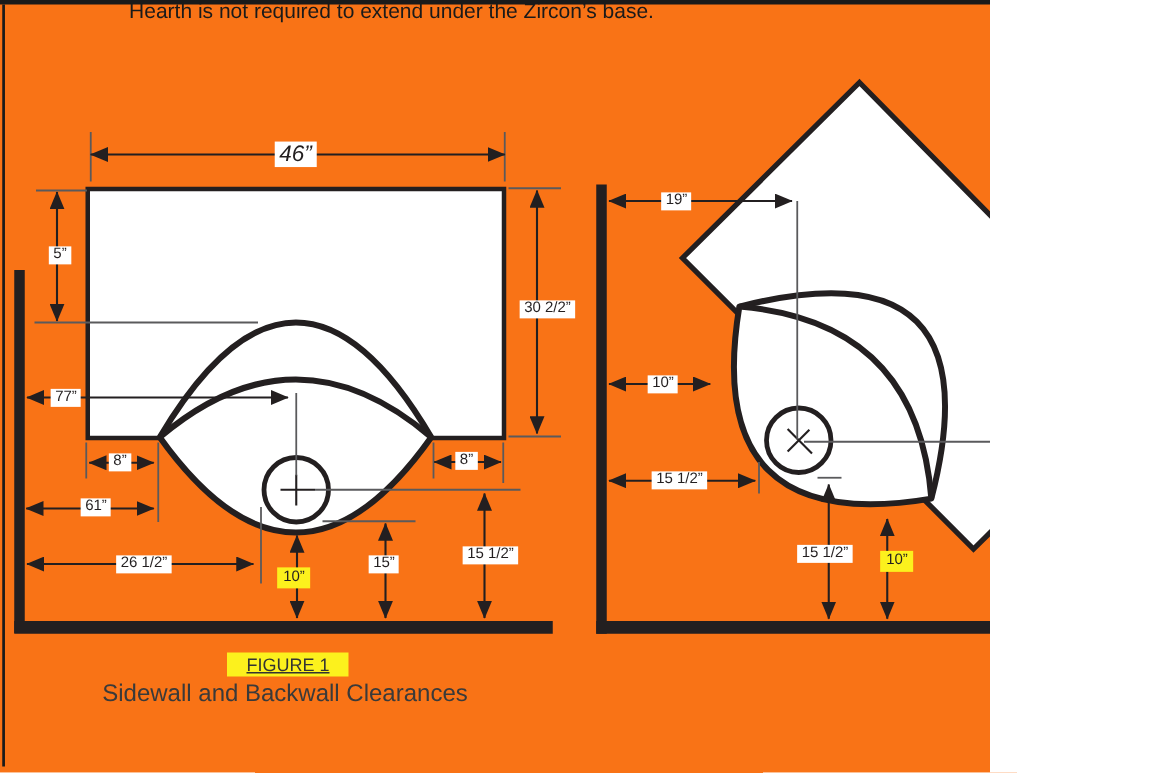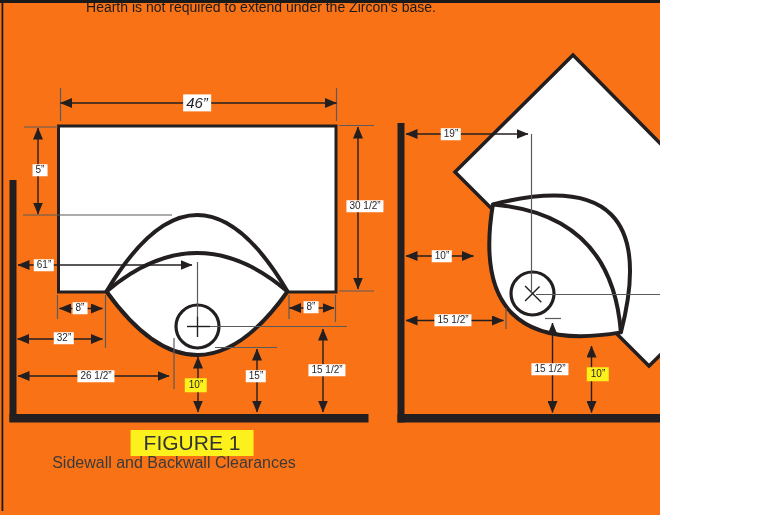--- a/index.html
+++ b/index.html
@@ -6,24 +6,24 @@
   #page{position:relative;width:660px;height:515px;background:#f97316;overflow:hidden;
         font-family:"Liberation Sans",sans-serif;}
   #page svg{position:absolute;left:0;top:0;}
   .lbl{position:absolute;transform:translate(-50%,-50%);white-space:nowrap;
        font-size:10px;color:#231f20;background:#fff;padding:0 3px;line-height:1.15;}
   .big{font-size:15px;font-style:italic;}
   .hl{background:#fcf11d;padding:1px 4px;}
   .note{position:absolute;transform:translate(-50%,-50%);white-space:nowrap;
         font-size:14px;color:#1a1a1a;background:transparent;}
   .cap{position:absolute;transform:translate(-50%,-50%);white-space:nowrap;
-       font-size:21px;color:#333;}
+       font-size:12px;color:#333;text-decoration:underline;}
   .cap.hl{padding:1px 13px;}
   .sub{position:absolute;transform:translate(-50%,-50%);white-space:nowrap;
-       font-size:16px;color:#3a3a3a;}
+       font-size:16px;color:#3a3a3a;margin-left:16px;}
 </style>
 </head>
 <body>
 
 <div id="page">
 
   <svg width="768" height="515" viewBox="0 0 768 515">
     <defs>
       <marker id="arr" viewBox="0 0 12 10" markerWidth="12" markerHeight="10" refX="11.5" refY="5" orient="auto-start-reverse" markerUnits="userSpaceOnUse">
         <path d="M0,0 L12,5 L0,10 Z" fill="#231f20"></path>
@@ -100,25 +100,25 @@
         <line x1="591.5" y1="346" x2="591.5" y2="412.5"></line>
         <line x1="680" y1="299" x2="680" y2="412.5"></line>
       </g>
     </g>
   </svg>
 
   <div class="note" style="left:261px;top:7px">Hearth is not required to extend under the Zircon’s base.</div>
 
   <div class="lbl big" style="left:197px;top:103px">46”</div>
   <div class="lbl" style="left:40px;top:170px">5”</div>
-  <div class="lbl" style="left:365px;top:206px">30 1/2”</div>
-  <div class="lbl" style="left:44px;top:265px">61”</div>
+  <div class="lbl" style="left:365px;top:206px">30 2/2”</div>
+  <div class="lbl" style="left:44px;top:265px">77”</div>
   <div class="lbl" style="left:80px;top:308px">8”</div>
   <div class="lbl" style="left:311px;top:307px">8”</div>
-  <div class="lbl" style="left:64px;top:338px">32”</div>
+  <div class="lbl" style="left:64px;top:338px">61”</div>
   <div class="lbl" style="left:96px;top:376px">26 1/2”</div>
   <div class="lbl hl" style="left: 196px; top: 385px; background-color: rgb(252, 241, 29);">10”</div>
   <div class="lbl" style="left:256px;top:376px">15”</div>
   <div class="lbl" style="left:327px;top:370px">15 1/2”</div>
 
   <div class="lbl" style="left:451px;top:134px">19”</div>
   <div class="lbl" style="left:442px;top:256px">10”</div>
   <div class="lbl" style="left:453px;top:320px">15 1/2”</div>
   <div class="lbl" style="left:550px;top:369px">15 1/2”</div>
   <div class="lbl hl" style="left: 598px; top: 374px; background-color: rgb(252, 241, 29);">10”</div>

